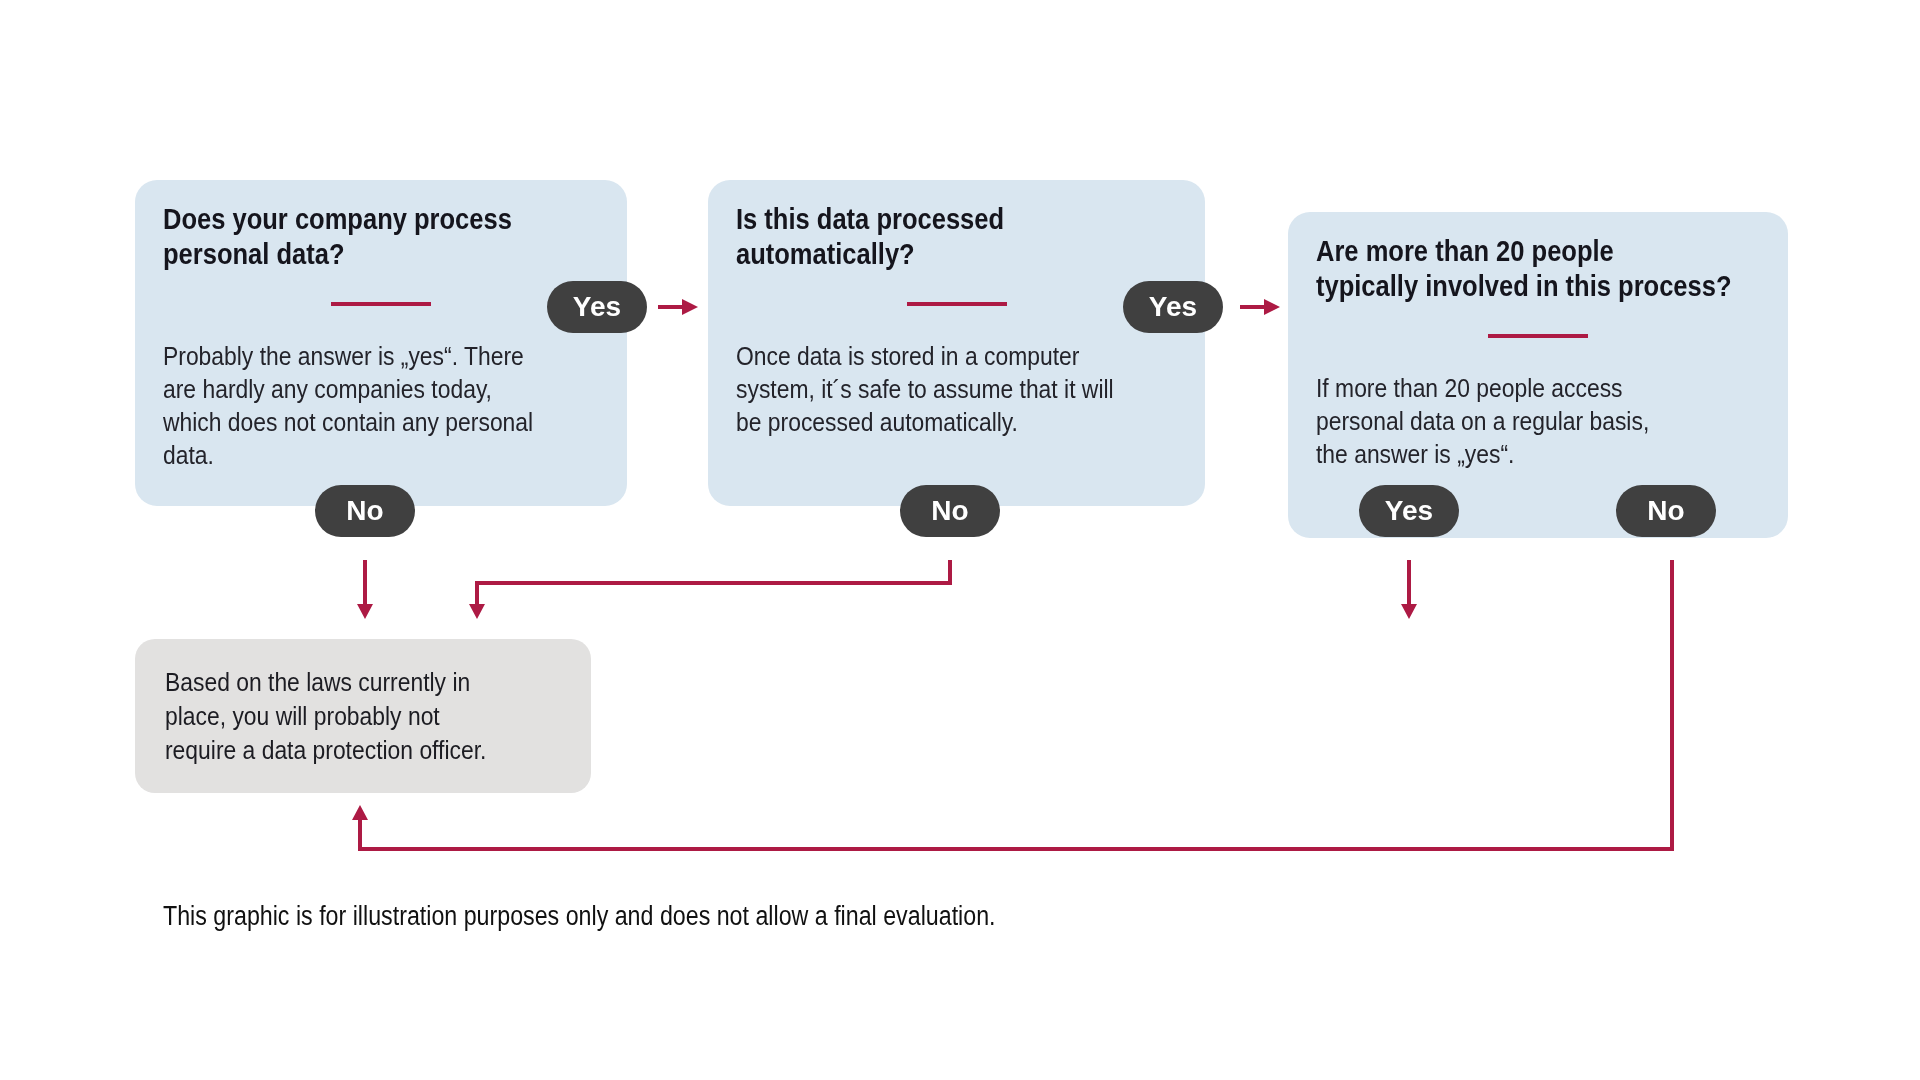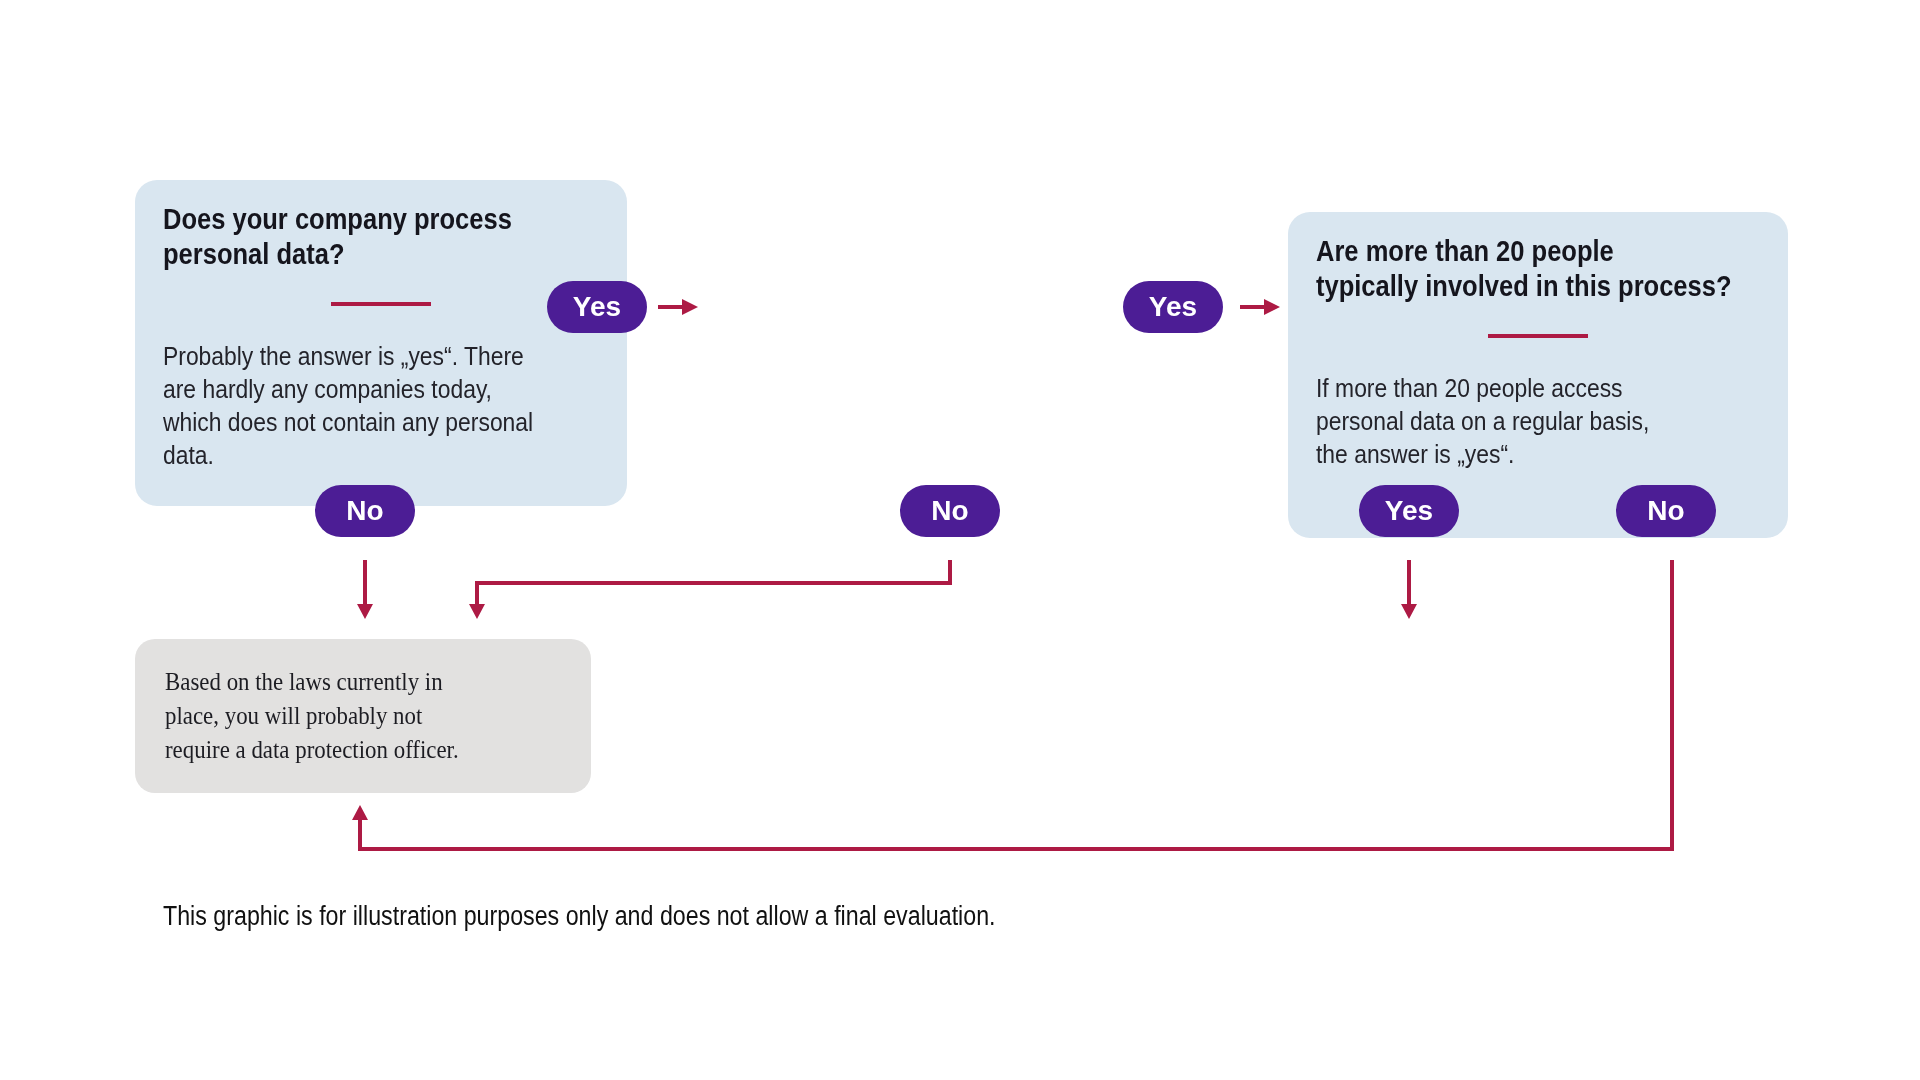--- a/index.html
+++ b/index.html
@@ -33,39 +33,38 @@
     transform:scaleX(0.88);transform-origin:left top;
   }
   .divider{
     position:absolute;top:122px;left:50%;
     width:100px;height:4px;margin-left:-50px;
     background:#ad1a44;
   }
   .pill{
     position:absolute;
     width:100px;height:52px;
-    background:#4c1d95;border-radius:26px;
+    background:#404040;border-radius:26px;
     color:#ffffff;font-size:28px;font-weight:bold;
     text-align:center;line-height:52px;
     z-index:5;border:none;padding:0;
     font-family:"Liberation Sans", sans-serif;
   }
   #pill-yes1{left:547px;top:281px;}
   #pill-yes2{left:1123px;top:281px;}
   #pill-no1{left:315px;top:485px;}
   #pill-no2{left:900px;top:485px;}
   #pill-yes3{left:1359px;top:485px;}
   #pill-no3{left:1616px;top:485px;}
   .outcome{
     position:absolute;border-radius:20px;
   }
   #outcome-gray{
     left:135px;top:639px;width:456px;height:154px;
     background:#e2e1e0;
-    font-family:Liberation Serif, serif;
   }
   #outcome-blue{
     left:705px;top:639px;width:773px;height:152px;
     background:#a2cbe7;
   }
   .outcome-text{
     position:absolute;left:30px;top:26px;
     font-size:26px;color:#1c1c22;
     line-height:34px;white-space:pre;
     transform:scaleX(0.88);transform-origin:left top;
@@ -92,20 +91,28 @@
   <div class="qbox" id="q1">
     <div class="q-title">Does your company process
 personal data?</div>
     <div class="divider"></div>
     <div class="q-body">Probably the answer is „yes“. There
 are hardly any companies today,
 which does not contain any personal
 data.</div>
   </div>
 
+  <div class="qbox" id="q2">
+    <div class="q-title">Is this data processed
+automatically?</div>
+    <div class="divider"></div>
+    <div class="q-body">Once data is stored in a computer
+system, it´s safe to assume that it will
+be processed automatically.</div>
+  </div>
 
   <div class="qbox" id="q3">
     <div class="q-title">Are more than 20 people
 typically involved in this process?</div>
     <div class="divider"></div>
     <div class="q-body">If more than 20 people access
 personal data on a regular basis,
 the answer is „yes“.</div>
   </div>
 

